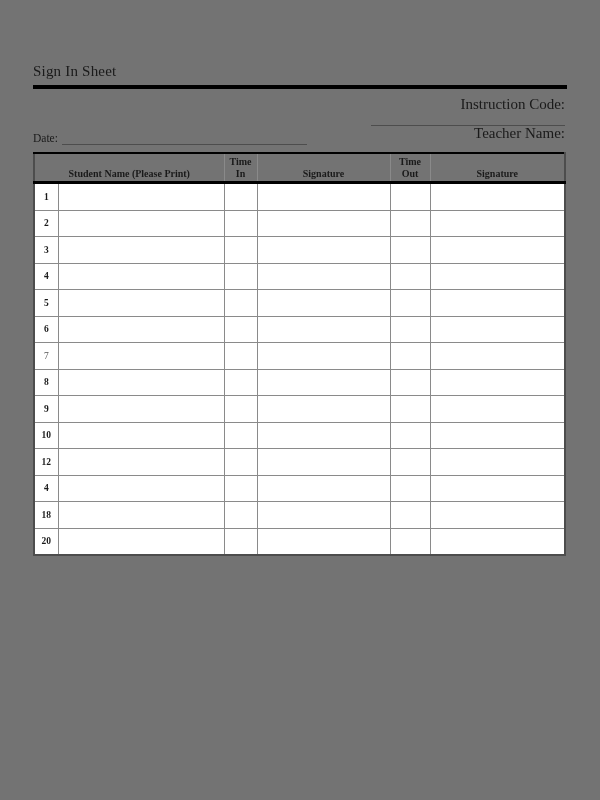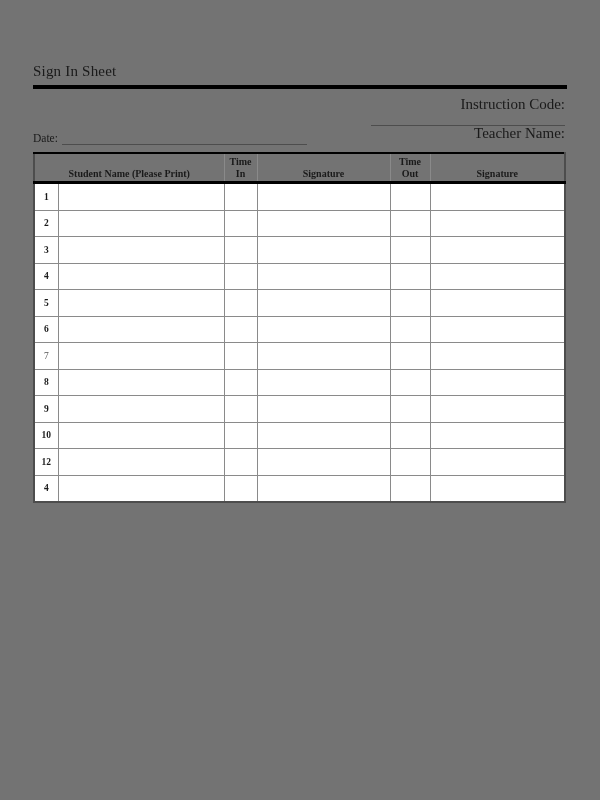--- a/index.html
+++ b/index.html
@@ -233,16 +233,32 @@
           <td></td>
         </tr>
         <tr>
           <td class="num">4</td>
           <td></td>
           <td></td>
           <td></td>
           <td></td>
           <td></td>
         </tr>
+        <tr>
+          <td class="num">18</td>
+          <td></td>
+          <td></td>
+          <td></td>
+          <td></td>
+          <td></td>
+        </tr>
+        <tr>
+          <td class="num">20</td>
+          <td></td>
+          <td></td>
+          <td></td>
+          <td></td>
+          <td></td>
+        </tr>
       </tbody>
   </table>
 
 </div>
 
 </body></html>

